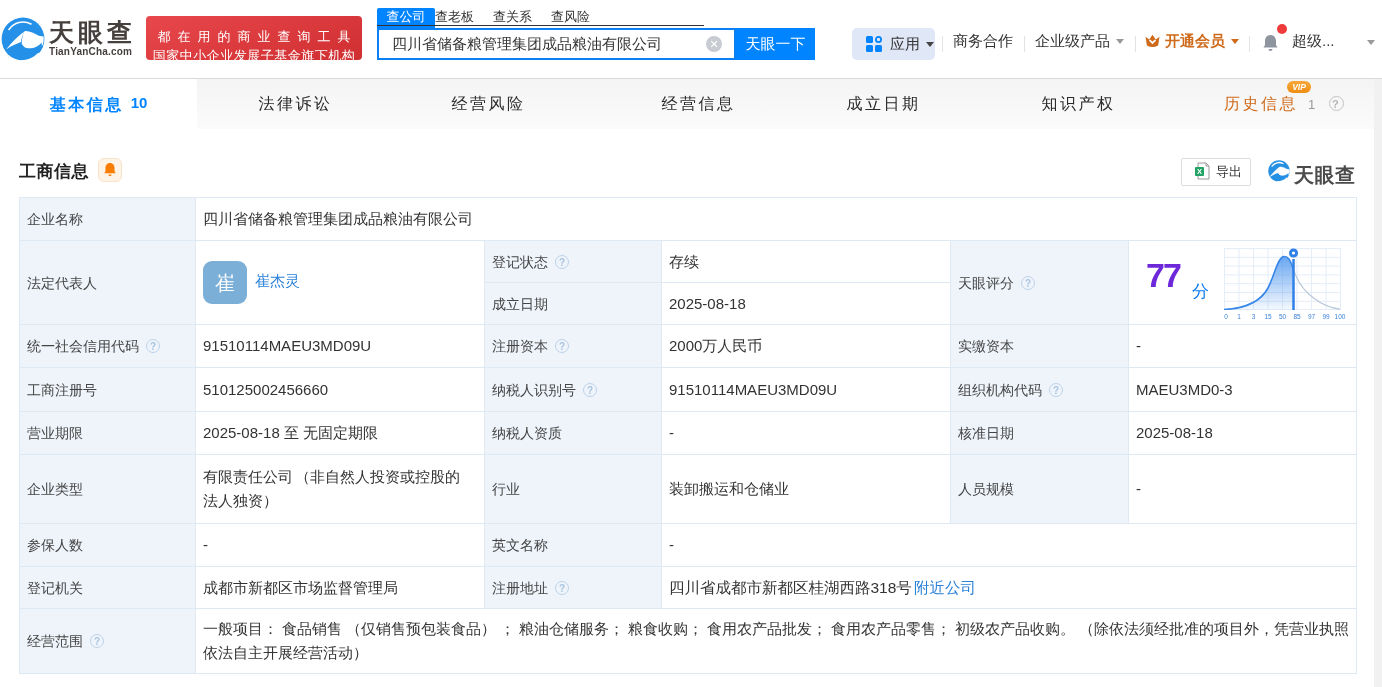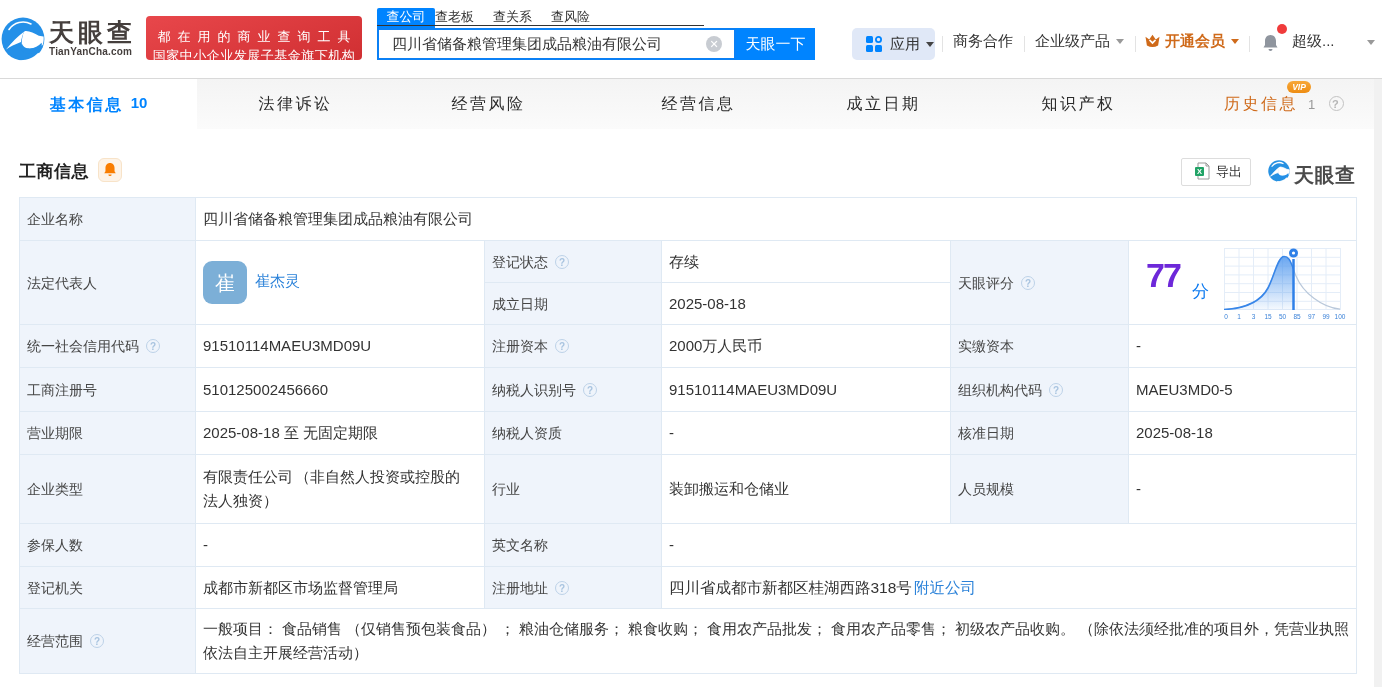--- a/index.html
+++ b/index.html
@@ -193,21 +193,21 @@
         <td>2000万人民币</td>
         <td class="lb">实缴资本</td>
         <td>-</td>
       </tr>
 <tr style="height:44px">
         <td class="lb">工商注册号</td>
         <td>510125002456660</td>
         <td class="lb">纳税人识别号<span class="qm">?</span></td>
         <td>91510114MAEU3MD09U</td>
         <td class="lb">组织机构代码<span class="qm">?</span></td>
-        <td>MAEU3MD0-5</td>
+        <td>MAEU3MD0-3</td>
       </tr>
 <tr style="height:43px">
         <td class="lb">营业期限</td>
         <td>2025-08-18 至 无固定期限</td>
         <td class="lb">纳税人资质</td>
         <td>-</td>
         <td class="lb">核准日期</td>
         <td>2025-08-18</td>
       </tr>
 <tr style="height:69px">

